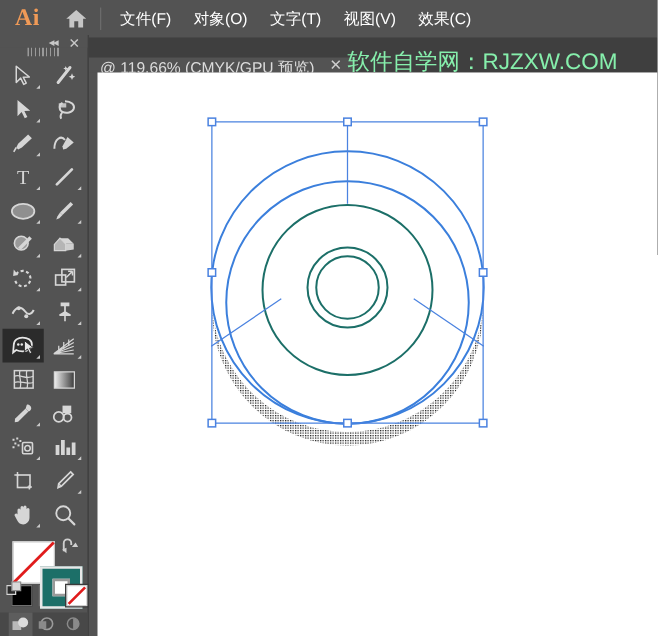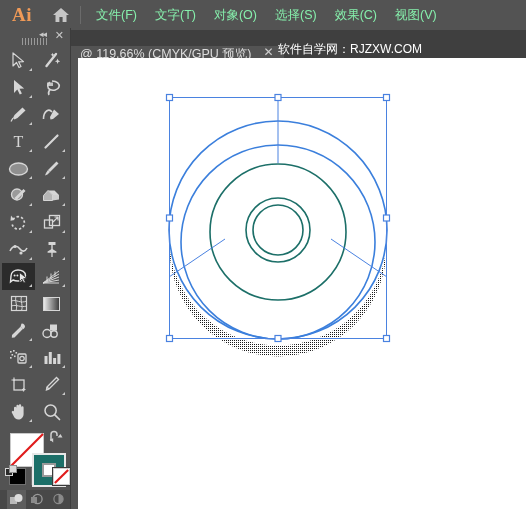--- a/index.html
+++ b/index.html
@@ -18,40 +18,40 @@
   }
   .ai-logo{
     width:44px;height:30px;display:flex;align-items:center;justify-content:center;
     color:#f09a57;font-size:19px;font-weight:bold;letter-spacing:.5px;
     font-family:"Liberation Serif","DejaVu Serif",serif;
   }
   .home-btn{width:34px;height:30px;display:flex;align-items:center;justify-content:center;}
   .menu-sep{width:1px;height:18px;background:#6b6b6b;margin:0 6px 0 2px;}
   .menu-items{display:flex;align-items:center;height:30px;}
   .menu-item{
-    color:#86efac;font-size:12.5px;padding:0 9px;line-height:30px;height:30px;
+    color:#ffffff;font-size:12.5px;padding:0 9px;line-height:30px;height:30px;
     white-space:nowrap;cursor:default;
   }
 
   
   .tabbar{
     position:absolute;left:0;top:30px;width:526px;height:28px;
     background:#3f3f3f;
   }
   .doc-tab{
     position:absolute;left:70px;top:0;height:28px;
     background:#535353;display:flex;align-items:flex-start;padding:0 0 0 10px;margin-top:16px;
   }
   .doc-tab .tab-title{color:#dcdcdc;font-size:12.5px;white-space:nowrap;}
   .doc-tab .tab-close{
     color:#cfcfcf;font-size:12px;margin:0 10px 0 12px;cursor:pointer;line-height:1;
   }
   .site-label{
     position:absolute;left:278px;top:5px;height:28px;display:flex;align-items:center;
-    color:#ffffff;font-size:12px;white-space:nowrap;
+    color:#86efac;font-size:18px;white-space:nowrap;
   }
 
   
   .toolpanel{
     position:absolute;left:0;top:28px;width:70px;height:481px;
     background:#535353;border-right:1px solid #3c3c3c;
     display:flex;flex-direction:column;
   }
   .tool-header{
     position:relative;height:17px;background:#535353;
@@ -149,25 +149,24 @@
   <div class="menubar">
     <div class="ai-logo">Ai</div>
     <div class="home-btn">
       <svg width="18" height="16" viewBox="0 0 18 16">
         <path d="M9 1 L17 8 L14.5 8 L14.5 15 L10.6 15 L10.6 10 L7.4 10 L7.4 15 L3.5 15 L3.5 8 L1 8 Z" fill="#c6c6c6"></path>
       </svg>
     </div>
     <div class="menu-sep"></div>
     <div class="menu-items">
       <div class="menu-item">文件(F)</div>
+      <div class="menu-item">对象(O)</div>
       <div class="menu-item">文字(T)</div>
-      <div class="menu-item">对象(O)</div>
-      <div class="menu-item">选择(S)</div>
+      <div class="menu-item">视图(V)</div>
       <div class="menu-item">效果(C)</div>
-      <div class="menu-item">视图(V)</div>
     </div>
   </div>
 
   <div class="tabbar">
     <div class="doc-tab">
       <span class="tab-title">@ 119.66% (CMYK/GPU 预览)</span>
       <span class="tab-close">✕</span>
     </div>
     <div class="site-label">软件自学网：RJZXW.COM</div>
   </div>

